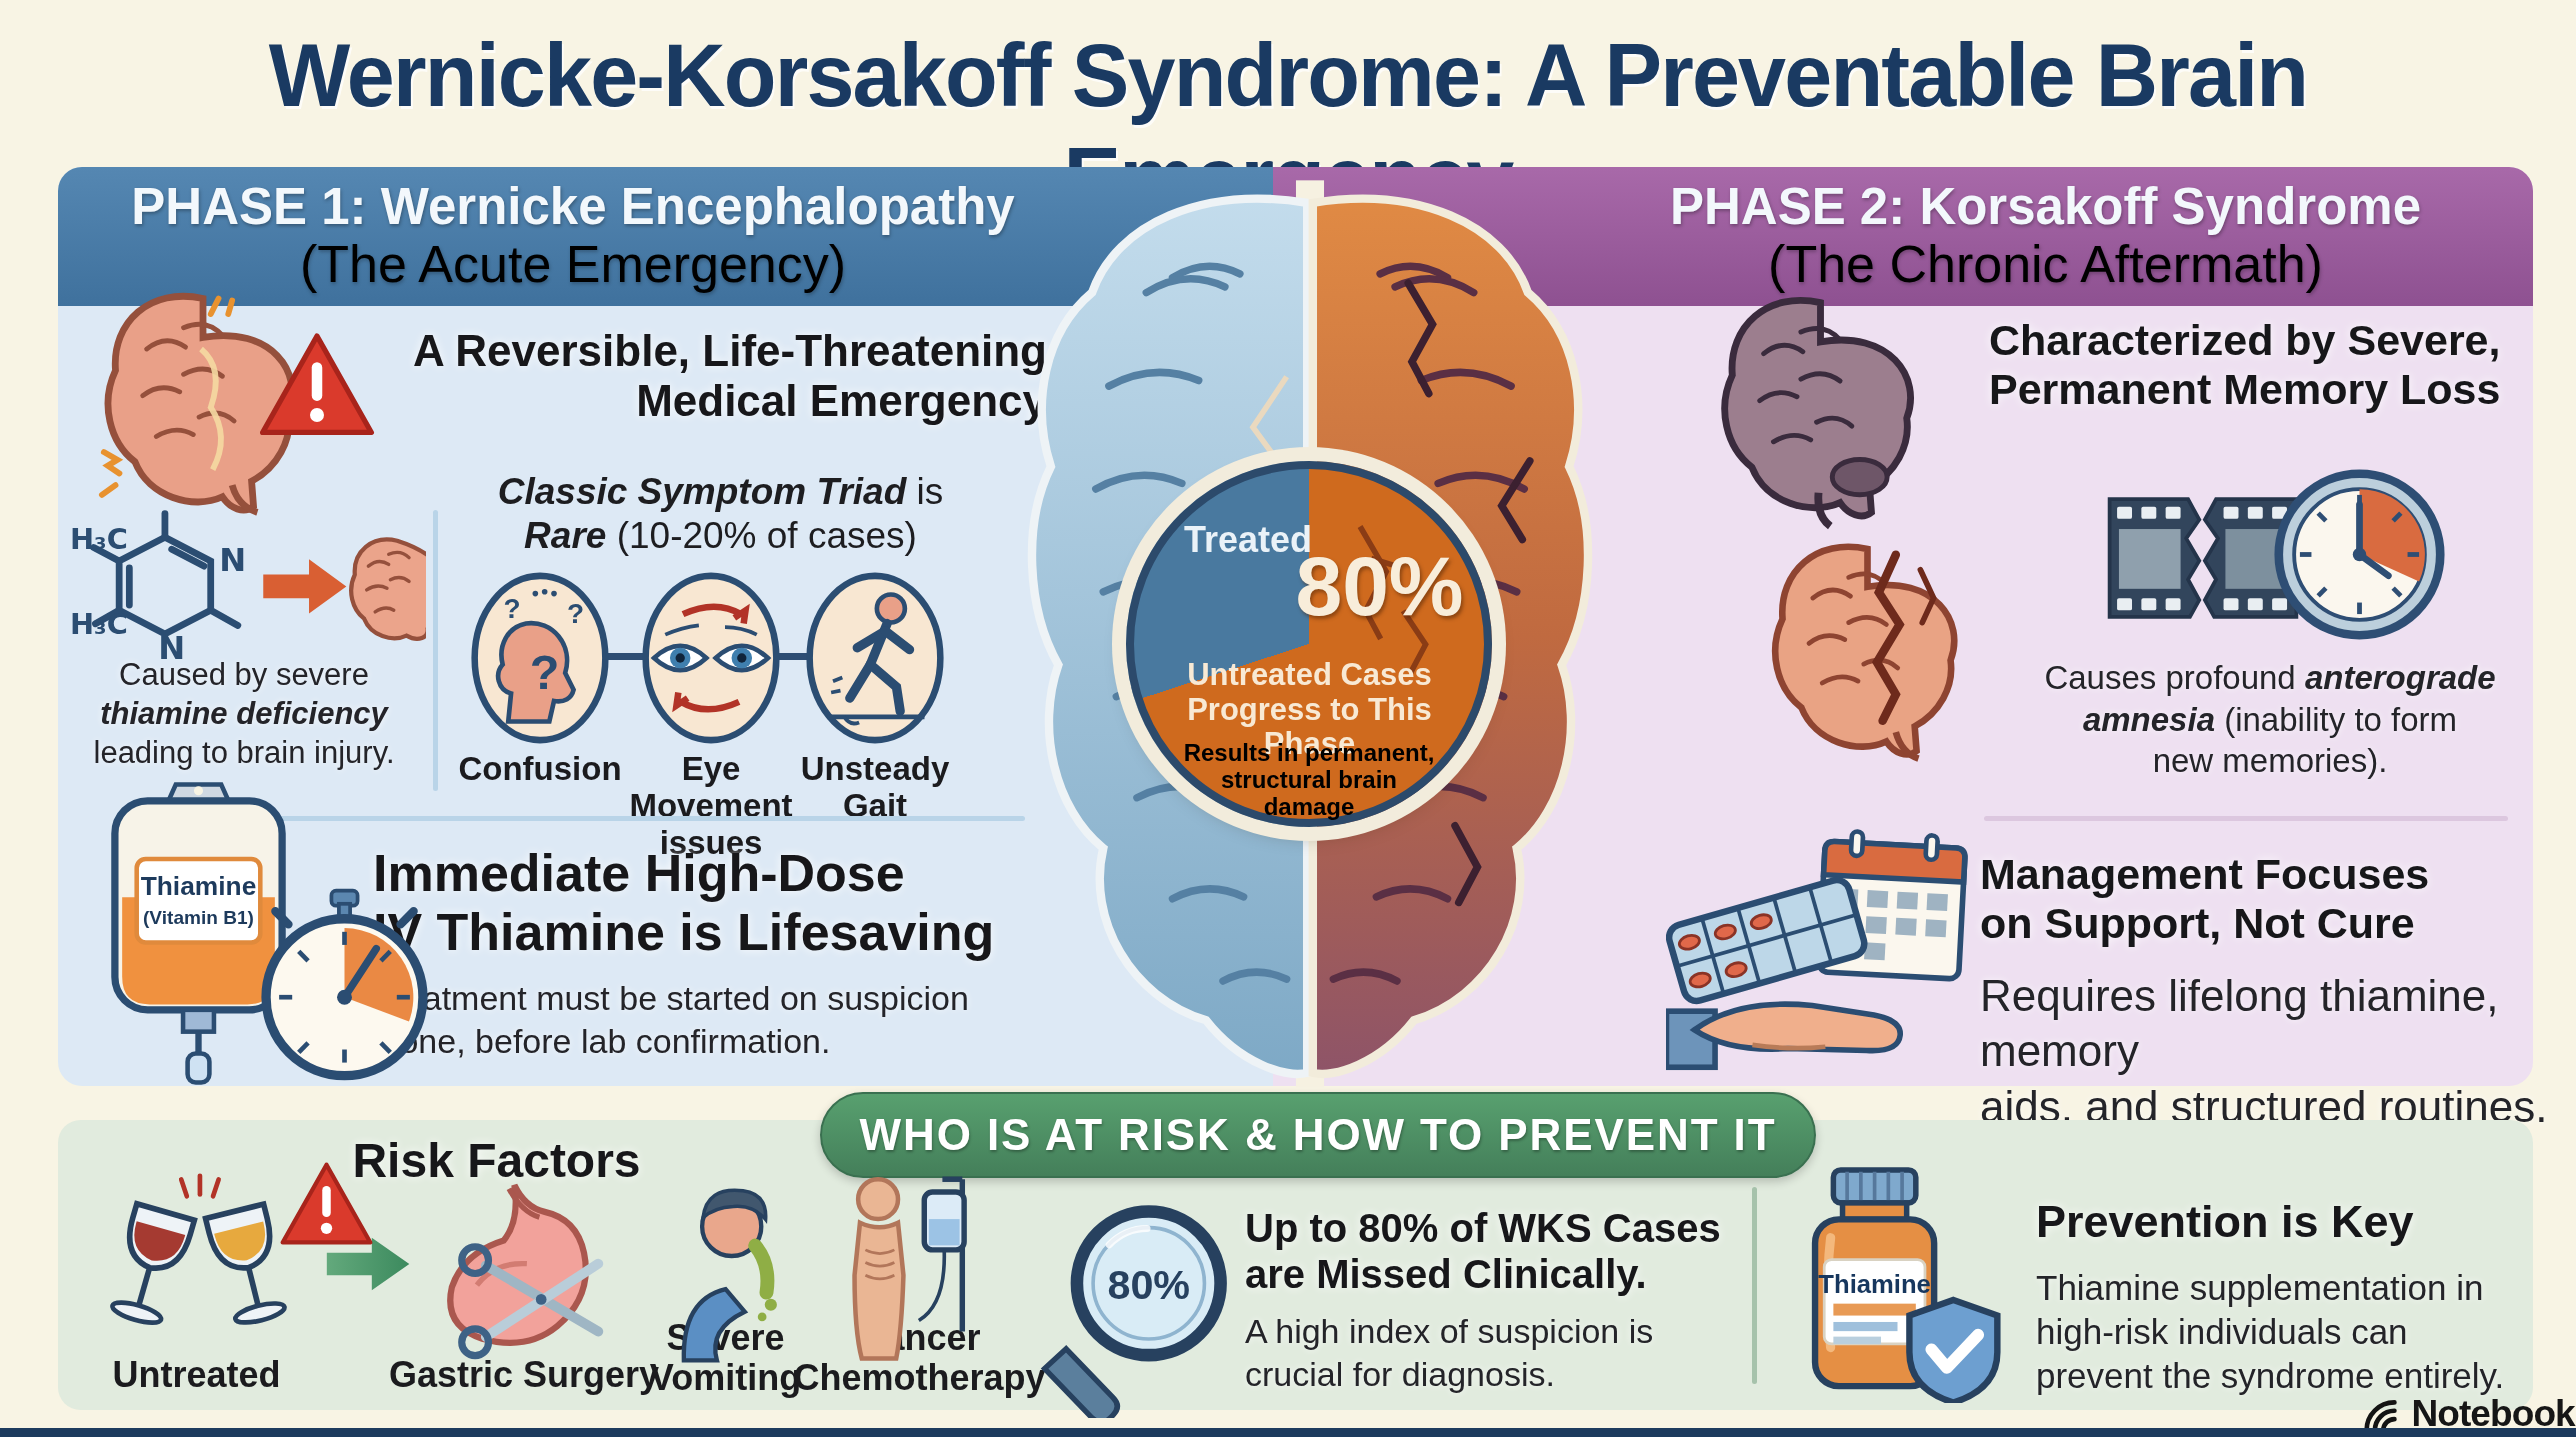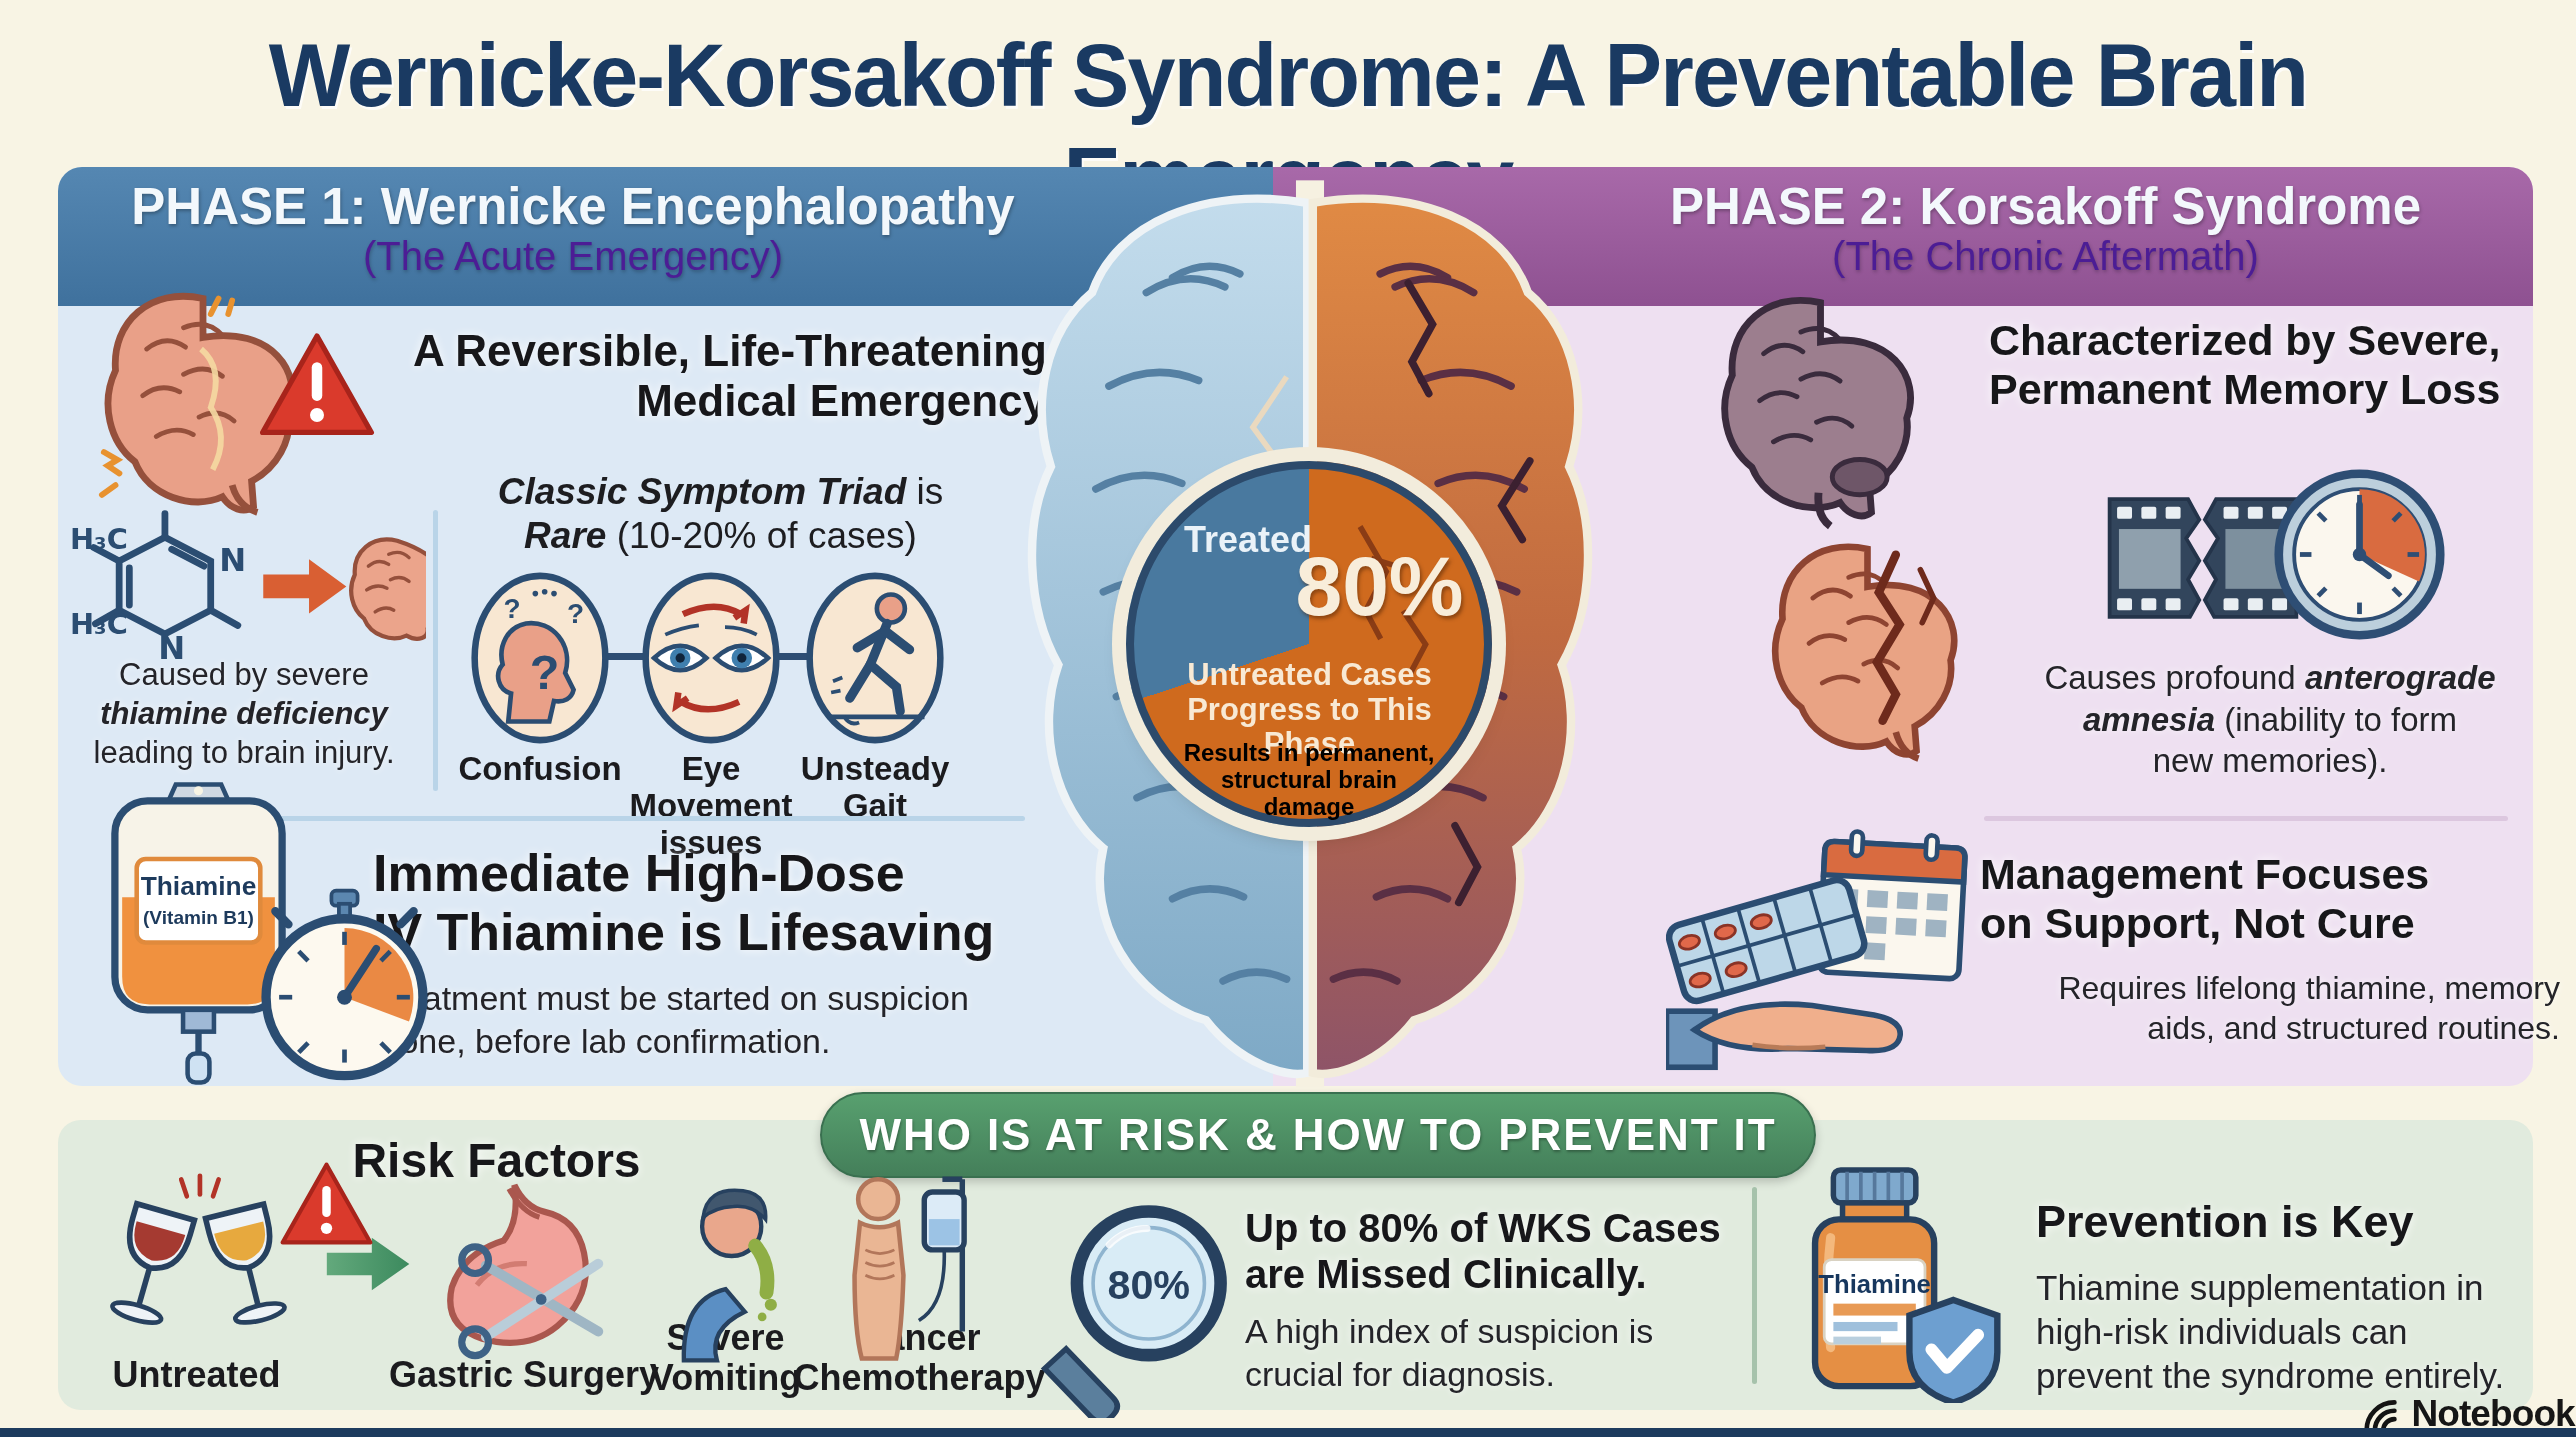--- a/index.html
+++ b/index.html
@@ -11,21 +11,21 @@
   .title{width:2576px;top:24px;left:0;text-align:center;font-size:89px;font-weight:700;
          color:#1a3a62;letter-spacing:-1.9px;transform:scaleX(.97);
          text-shadow:1.9px 2.8px 0 rgba(255,255,255,.75);}
   .panel1{left:58px;top:167px;width:1245px;height:919px;background:#dde9f5;border-radius:24px 0 0 24px;}
   .panel2{left:1273px;top:167px;width:1260px;height:919px;background:#eee0f1;border-radius:0 24px 24px 0;}
   .head1{left:58px;top:167px;width:1245px;height:139px;background:linear-gradient(#5587b2,#3f719d);
          border-radius:24px 0 0 0;}
   .head2{left:1273px;top:167px;width:1260px;height:139px;background:linear-gradient(#a869a9,#8e5191);
          border-radius:0 24px 0 0;}
   .ph-head{font-size:51px;font-weight:700;color:#f3f8fc;text-shadow:0.9px 1.9px 3.7px rgba(0,0,0,.3);line-height:1.05;}
-  .ph-sub{font-size:40px;font-weight:400;color:#4c1d95;text-shadow:0.9px 1.9px 3.7px rgba(0,0,0,.25);}
+  .ph-sub{font-size:52px;font-weight:400;color:#000000;text-shadow:0.9px 1.9px 3.7px rgba(0,0,0,.25);}
   .sec-h{font-weight:700;line-height:1.14;color:#17171a;text-shadow:0 0 9.4px rgba(255,255,255,.9);}
   .body-t{line-height:1.26;color:#242429;text-shadow:0 0 7.5px rgba(255,255,255,.8);}
   .b{font-weight:700;font-style:italic;}
   .icon-label{font-weight:700;text-align:center;line-height:1.12;color:#1b1b1e;}
   .v-div1{width:4.7px;background:#b9d4e8;border-radius:2.8px;}
   .h-div1{height:4.7px;background:#b9d4e8;border-radius:2.8px;}
   .h-div2{height:4.7px;background:#dcc7df;border-radius:2.8px;}
   .v-div3{width:4.7px;background:#a6c2ab;border-radius:2.8px;}
   .pie-wrap{left:1126px;top:461px;width:367px;height:367px;z-index:5;}
   .pie{position:absolute;left:0;top:0;width:350px;height:350px;border-radius:50%;
@@ -390,21 +390,21 @@
     </g>
     <g>
       <rect x="0" y="196" width="52" height="60" fill="#6d94ba" stroke="#2b4d72" stroke-width="6"></rect>
       <path d="M30 216q46-34 126-26l66 10q30 6 28 22-2 18-36 16l-84-2q-64 4-100-20Z" fill="#f0af8c" stroke="#2b4d72" stroke-width="6"></path>
       <path d="M92 232q40 6 78 2" fill="none" stroke="#b87b58" stroke-width="5"></path>
     </g>
   </svg>
 
   <div class="abs sec-h pre" style="left:1980px;top:850px;width:571px;font-size:43px;">Management Focuses
 on Support, Not Cure</div>
-  <div class="abs pre body-t" style="left:1980px;top:968px;width:580px;font-size:32px;text-align:right;">Requires lifelong thiamine, memory
+  <div class="abs pre body-t" style="left:1980px;top:968px;width:580px;font-size:44px;">Requires lifelong thiamine, memory
 aids, and structured routines.</div>
 
   <div class="abs risk-panel"></div>
   <div class="abs banner">
     <div class="banner-t">WHO IS AT RISK &amp; HOW TO PREVENT IT</div>
   </div>
 
   <div class="abs ctr sec-h" style="left:300px;top:1134px;width:393px;font-size:48px;">Risk Factors</div>
 
   <svg class="abs" style="left:82px;top:1172px;z-index:2" width="234" height="187" viewBox="0 0 250 200">

